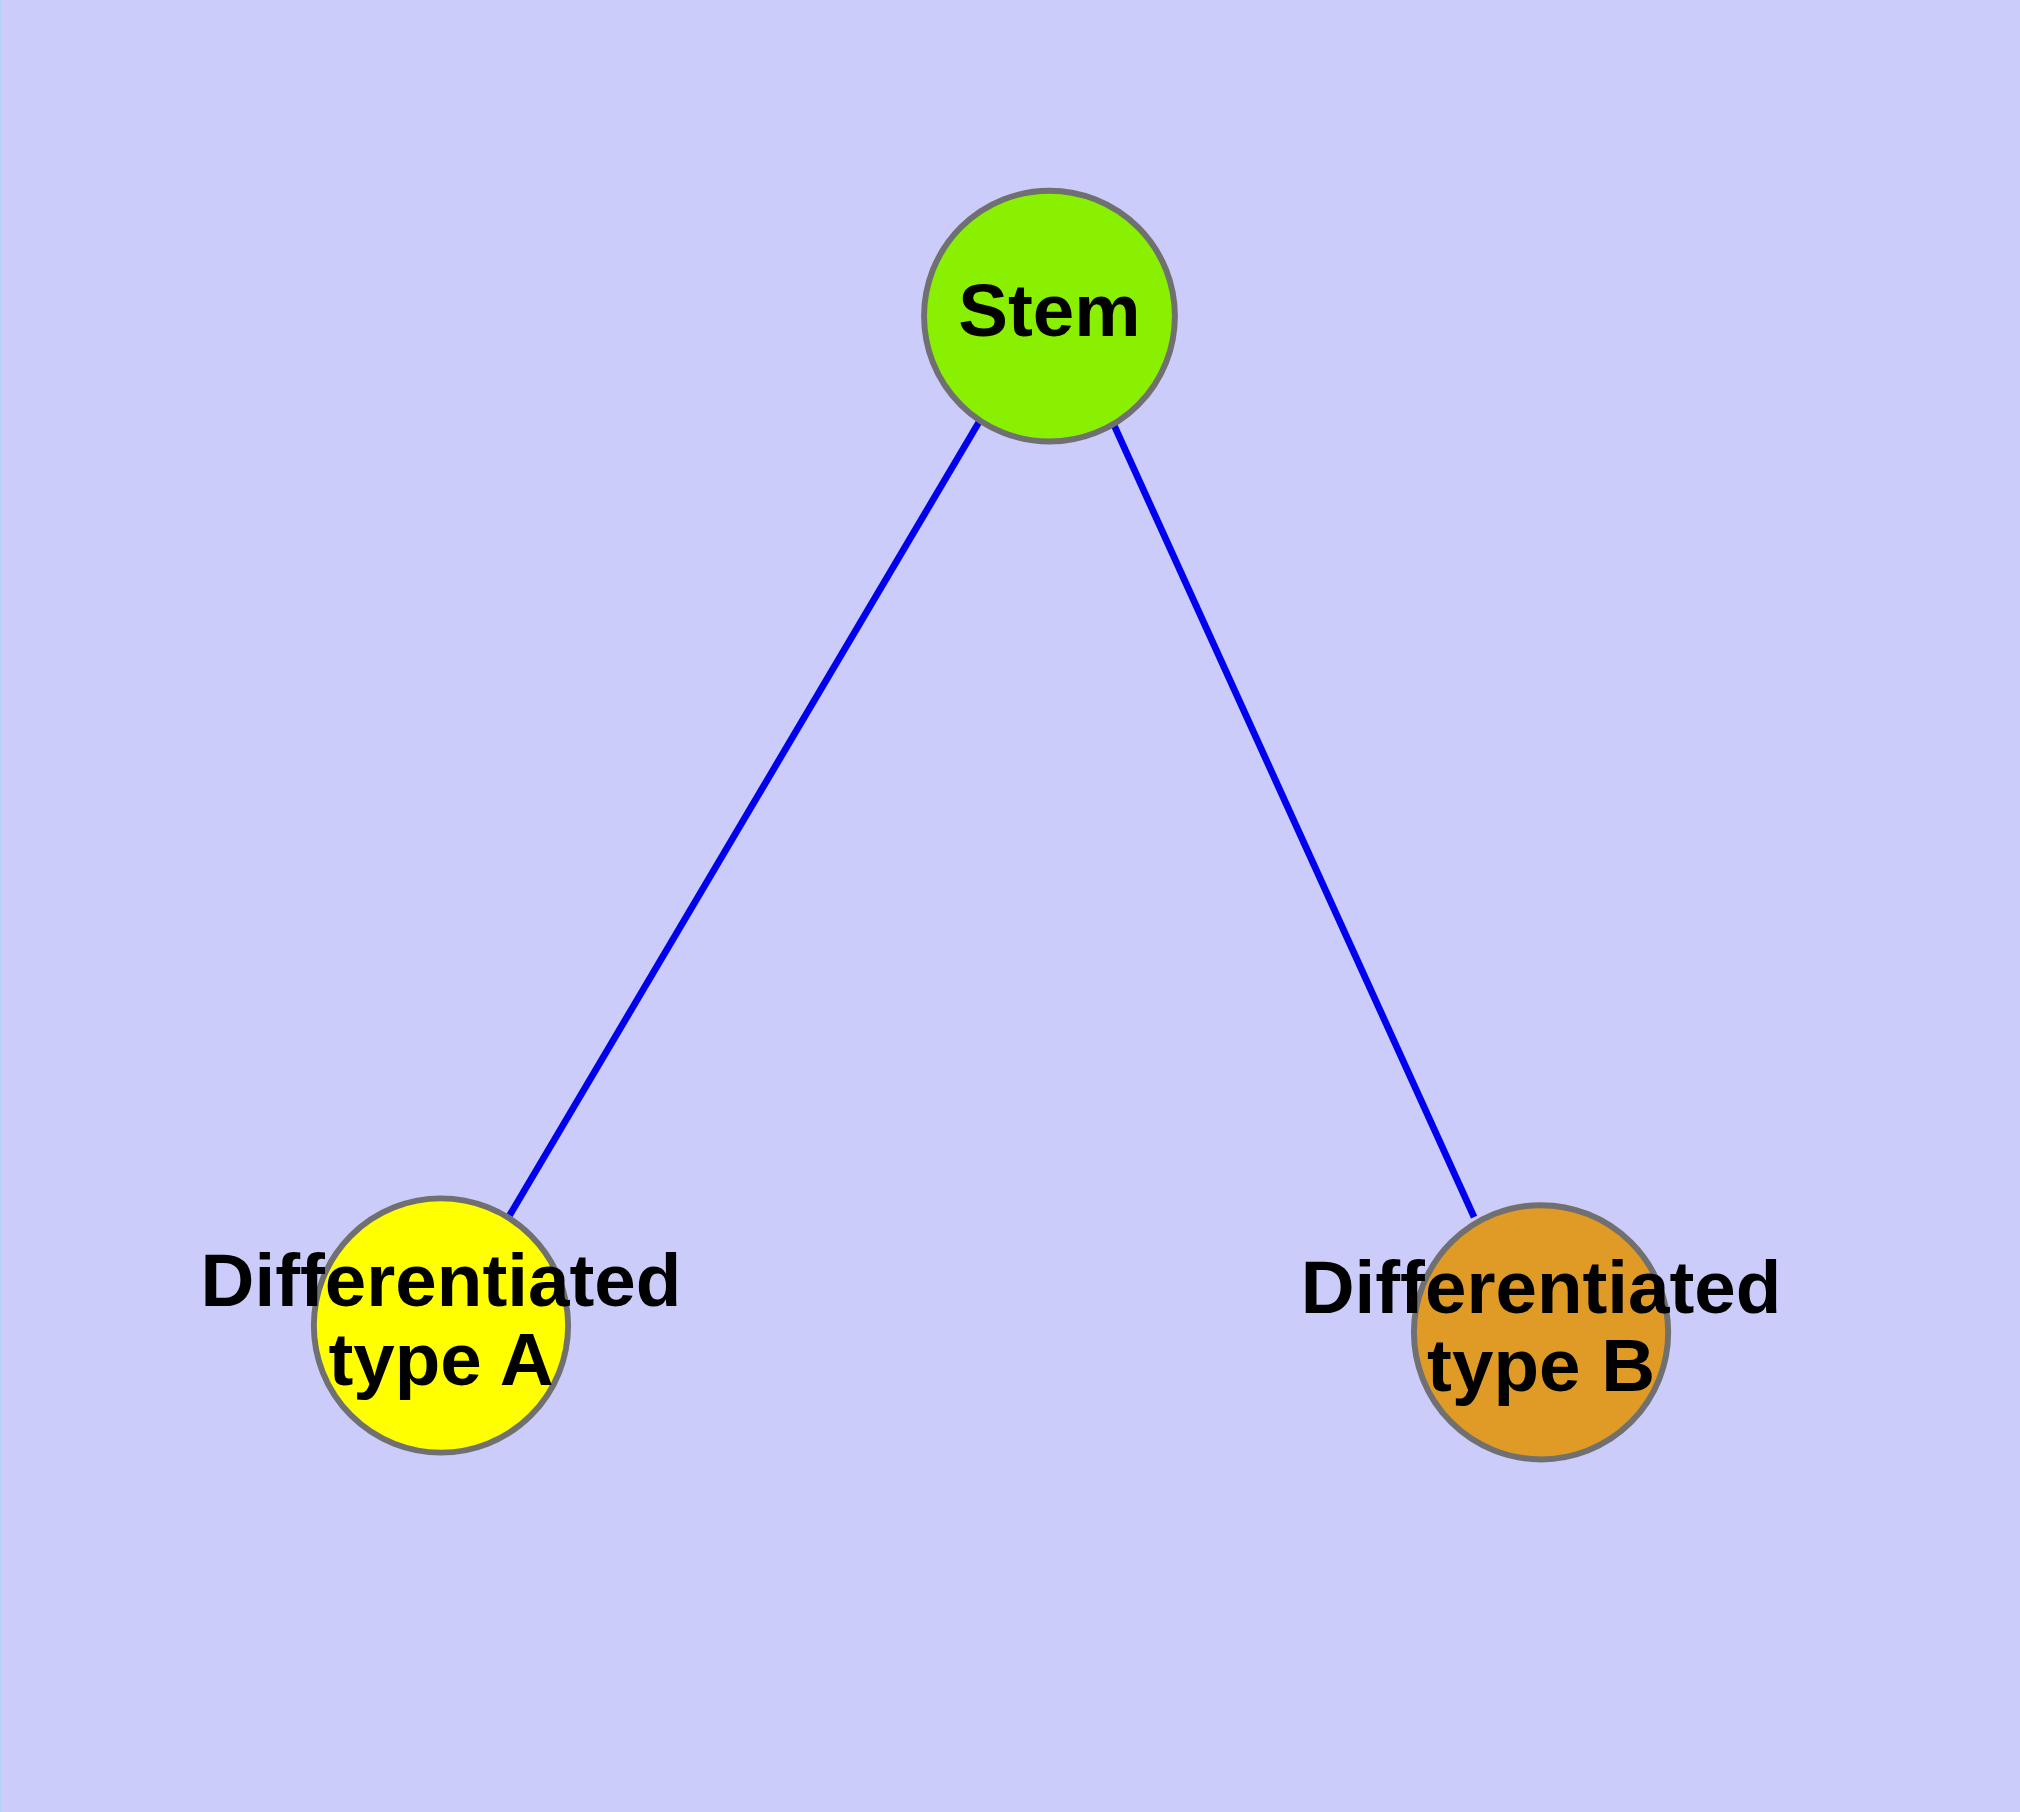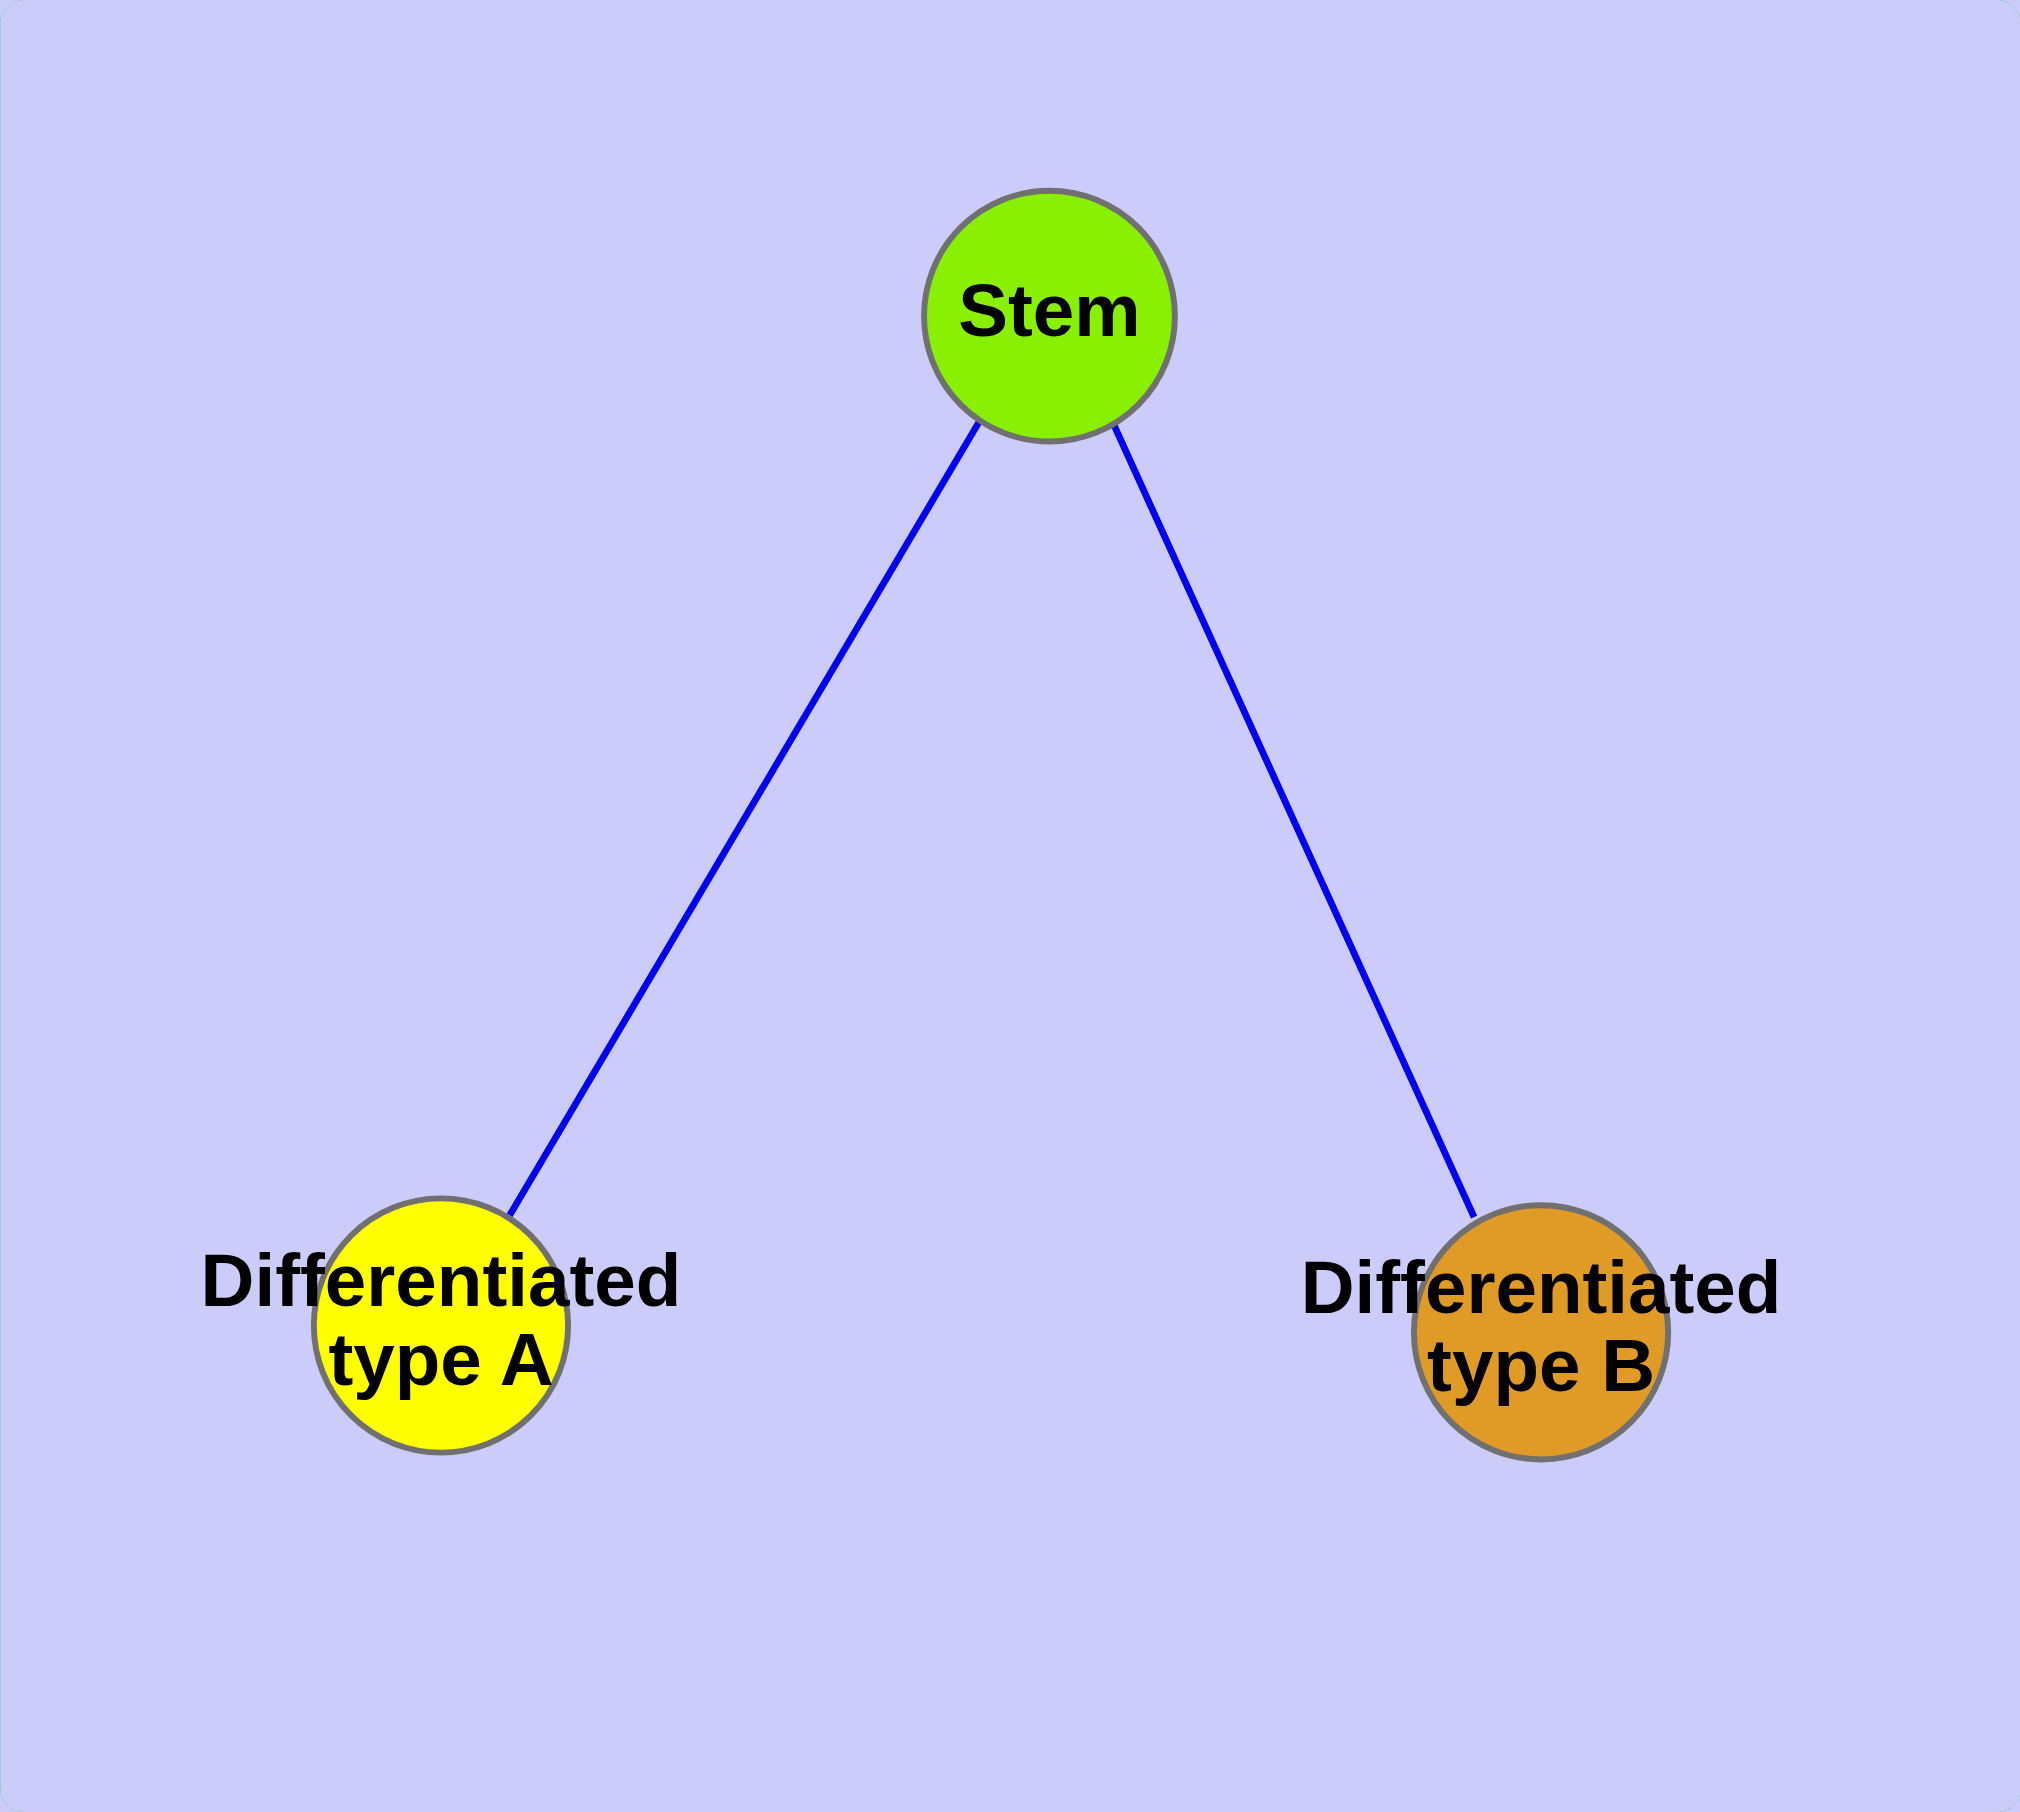--- a/index.html
+++ b/index.html
@@ -4,24 +4,23 @@
 <style>
   html, body {
     margin: 0;
     padding: 0;
     background: #ccccfb;
   }
   #canvas {
     position: relative;
     width: 2021px;
     height: 1812px;
-    background: #22c55e;
+    background: #5eead4;
     overflow: hidden;
     font-family: "Liberation Sans", sans-serif;
-    border-radius: 24px;
   }
   #graph-svg {
     position: absolute;
     left: 0;
     top: 0;
     width: 2021px;
     height: 1812px;
     display: block;
   }
   .node-label {

